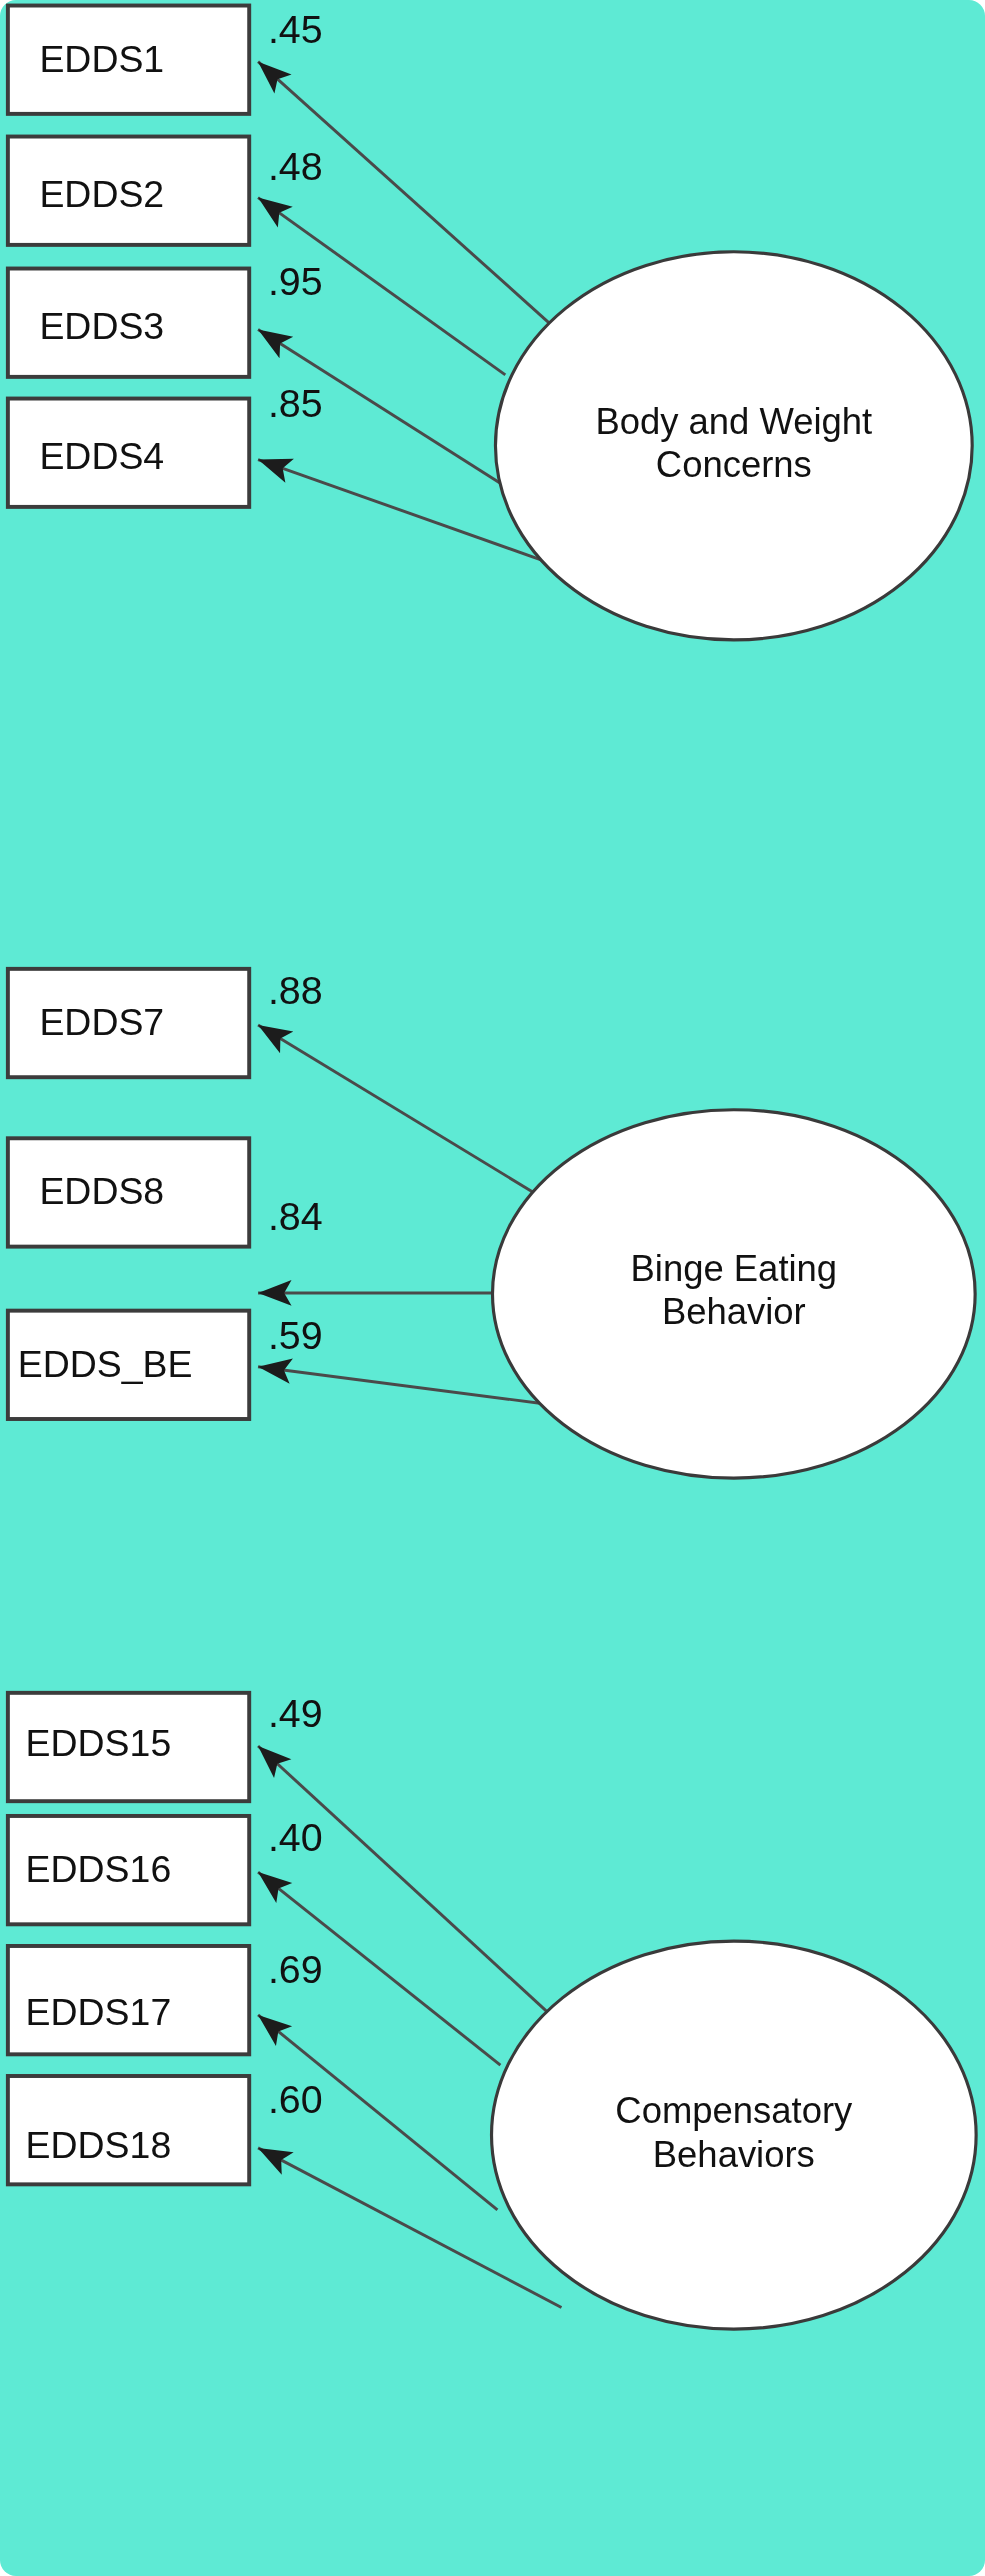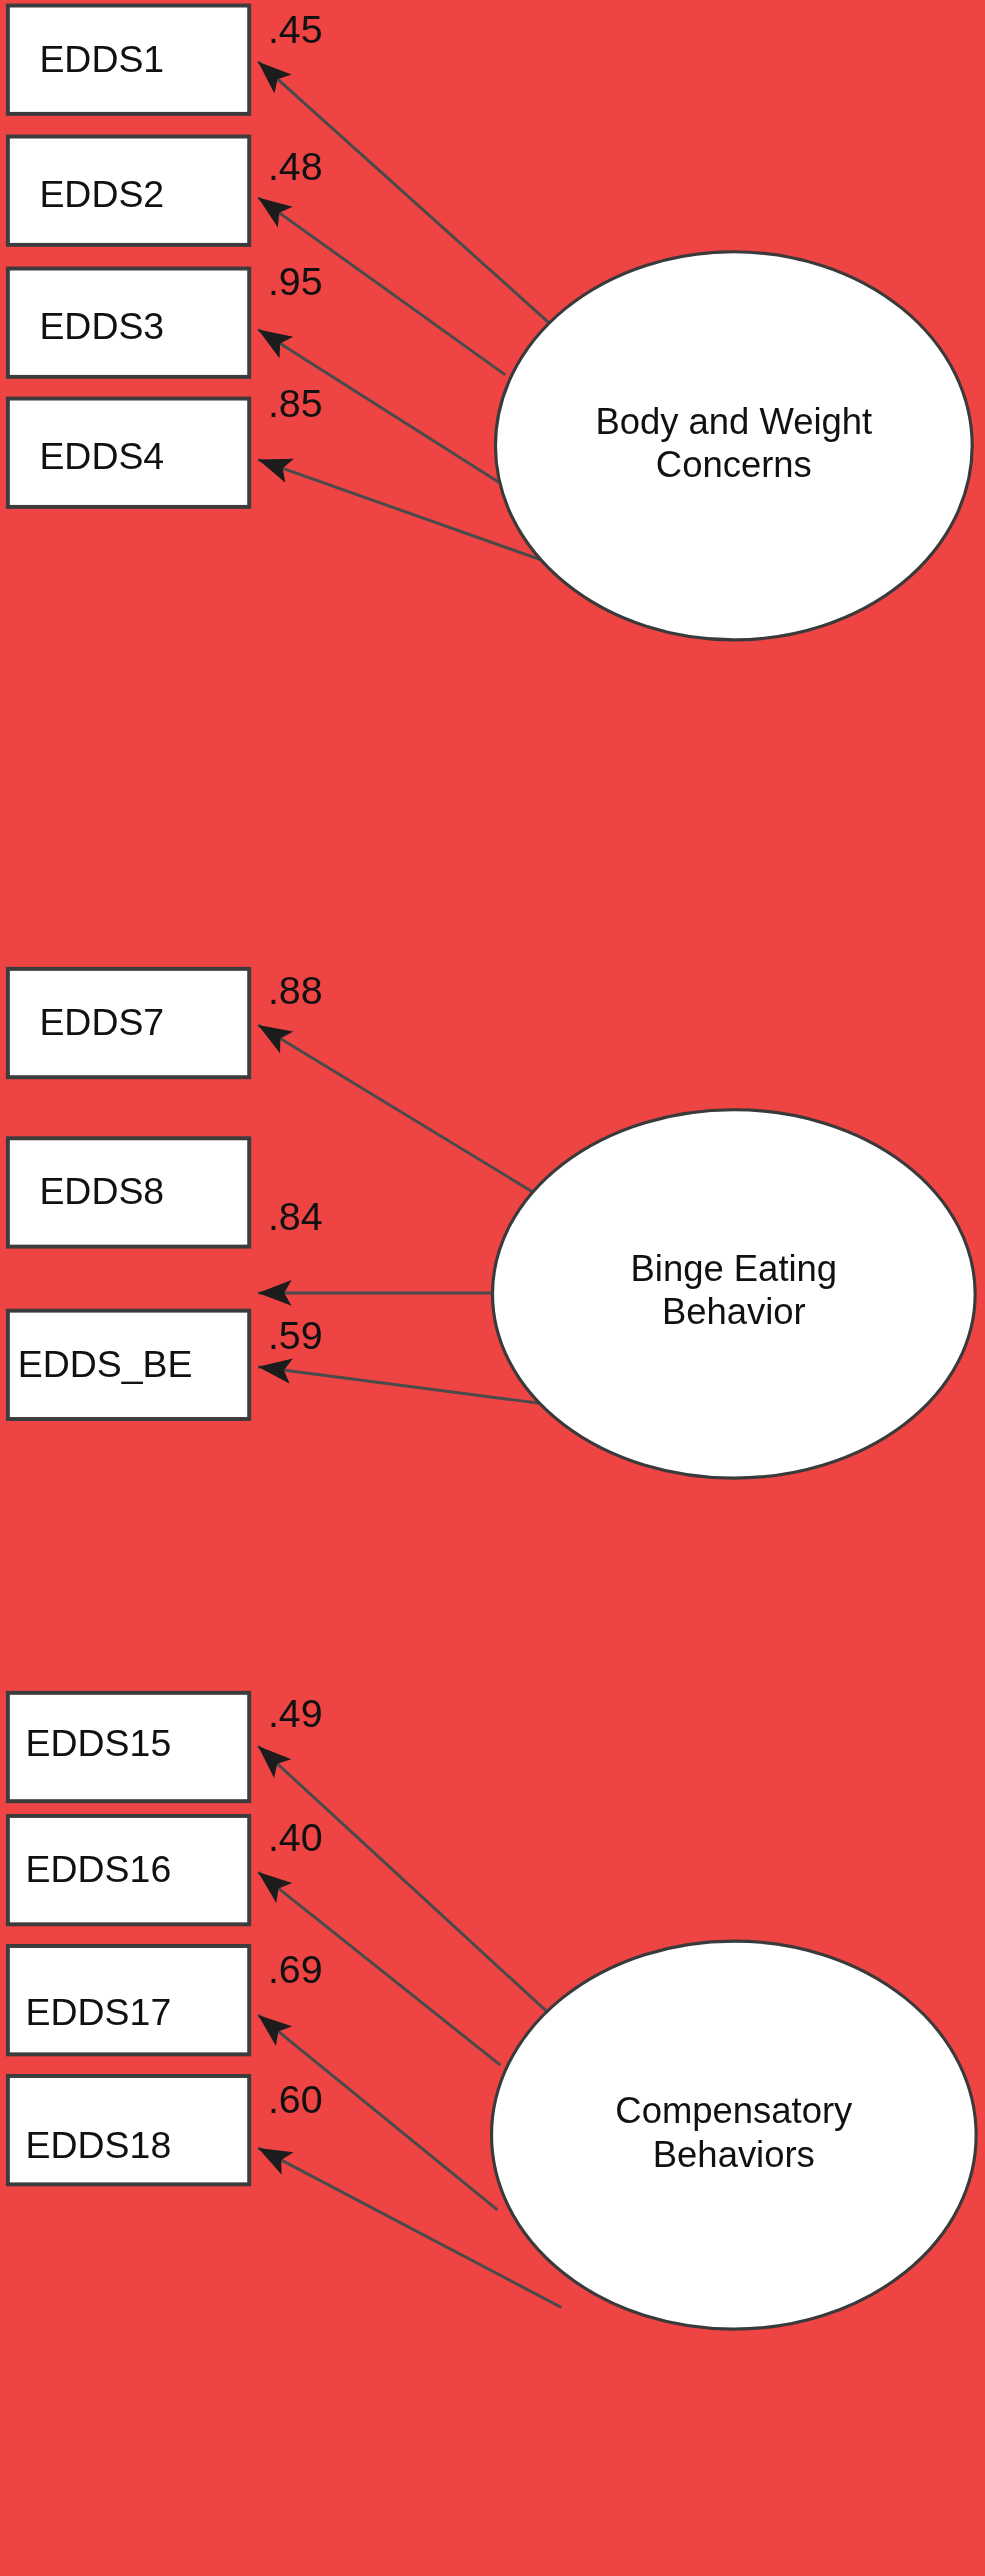--- a/index.html
+++ b/index.html
@@ -5,23 +5,24 @@
 <style>
   html, body {
     margin: 0;
     padding: 0;
     background: #ffffff;
   }
   #diagram-root {
     position: relative;
     width: 985px;
     height: 2576px;
-    background: #ef4444;
+    background: #5eead4;
     overflow: hidden;
     font-family: "Liberation Sans", "DejaVu Sans", sans-serif;
+    border-radius: 16px;
   }
   #sem-svg {
     position: absolute;
     top: 0;
     left: 0;
     width: 985px;
     height: 2576px;
     display: block;
   }
   .indicator-box {

